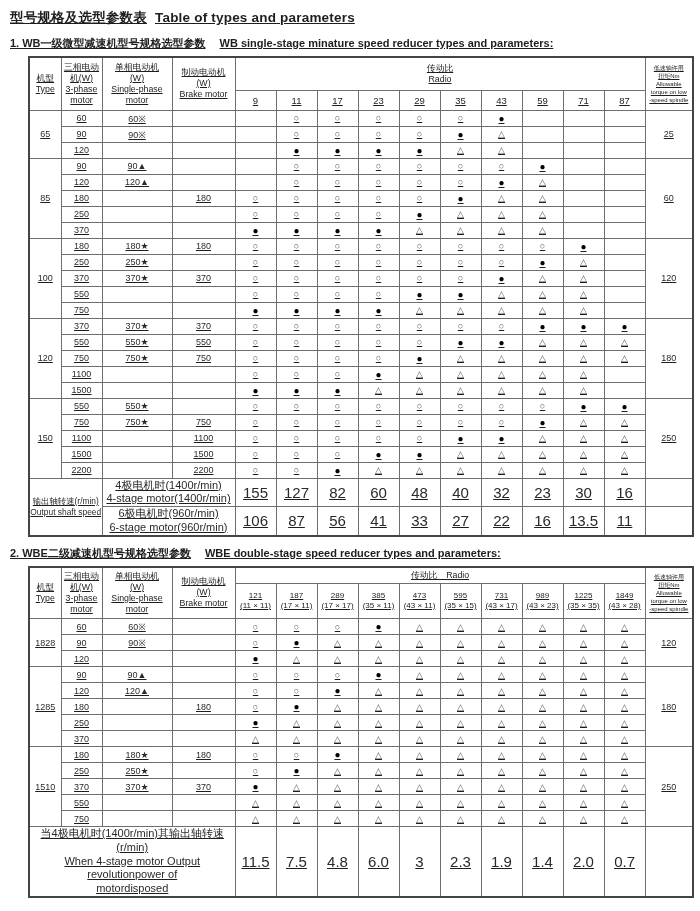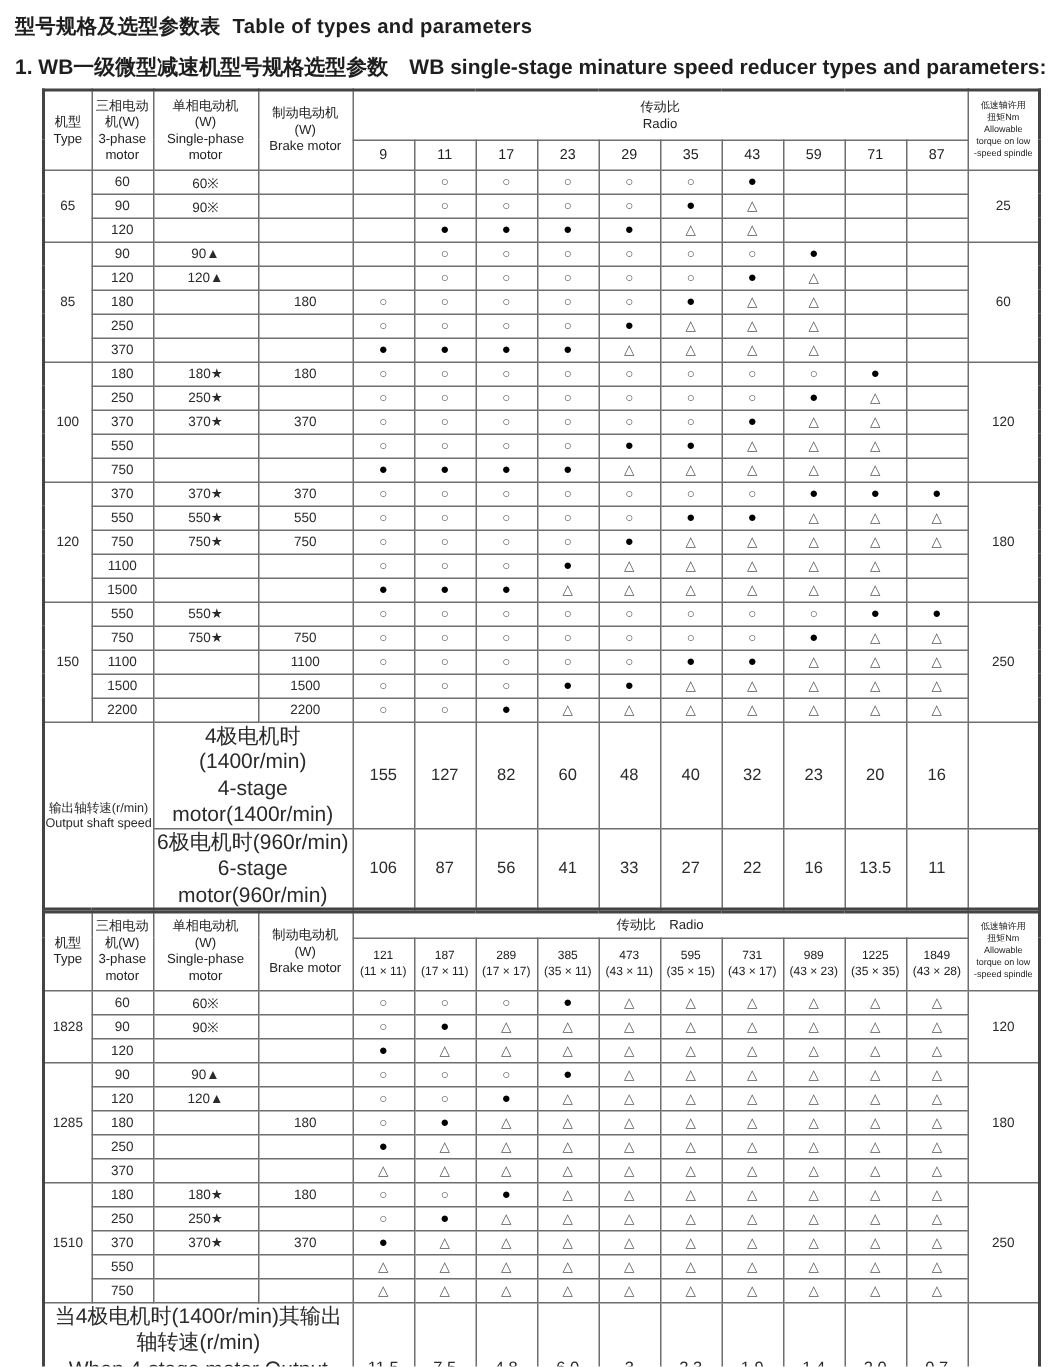--- a/index.html
+++ b/index.html
@@ -2,25 +2,25 @@
 <html><head>
 <meta charset="utf-8">
 <style>
   * { box-sizing: border-box; margin: 0; padding: 0; }
   html, body { background: #ffffff; }
   body {
     width: 700px; height: 911px; overflow: hidden;
     font-family: "Liberation Sans", sans-serif;
     color: #1e1e1e;
   }
-  .page { width: 700px; height: 911px; }
+  .page { width: 700px; height: 911px; text-decoration: underline; }
 
   .title { font-size: 13.5px; font-weight: bold; padding: 9px 0 0 10px; letter-spacing: .2px; }
   .title .en { margin-left: 8px; }
-  .caption { font-size: 14px; font-weight: bold; padding: 9px 0 5px 10px; }
+  .caption { font-size: 11px; font-weight: bold; padding: 9px 0 5px 10px; }
   .caption .en { margin-left: 14px; }
 
   table { border-collapse: collapse; table-layout: fixed; margin-left: 28px; width: 664px;
           border: 2px solid #444; }
   th, td { border: 1px solid #6e6e6e; text-align: center; vertical-align: middle;
            padding: 0; overflow: hidden; }
   th { font-weight: normal; }
 
   .ml { white-space: pre-line; line-height: 1.25; }
   thead th { font-size: 8.8px; color: #222; }
@@ -31,22 +31,22 @@
   #t2 thead tr.hr2 th { height: 35px; }
   th.r2 { font-size: 8px; line-height: 1.3; }
 
   tbody td { height: 16px; font-size: 9px; color: #2a2a2a; }
   td.sym { font-size: 9px; color: #555; }
   td.sym.filled { color: #000; font-size: 10px; }
   tr.gsep td { border-top: 1.6px solid #444; }
 
   tr.speedrow td { height: 28px; }
   td.shead { font-size: 8.4px; }
-  td.slab { font-size: 14px; }
-  td.speedval { font-size: 11px; }
+  td.slab { font-size: 11px; }
+  td.speedval { font-size: 15px; }
 
   .notes { font-size: 9.2px; line-height: 1.42; padding: 11px 4px 0 7px; color: #1a1a1a; }
   .notes .zh { white-space: nowrap; }
 </style>
 </head>
 <body>
 
 <div class="page">
 
   <div class="title">
@@ -475,21 +475,21 @@
           <td class="ml slab" colspan="2">4极电机时(1400r/min)
 4-stage motor(1400r/min)</td>
           <td class="num speedval">155</td>
           <td class="num speedval">127</td>
           <td class="num speedval">82</td>
           <td class="num speedval">60</td>
           <td class="num speedval">48</td>
           <td class="num speedval">40</td>
           <td class="num speedval">32</td>
           <td class="num speedval">23</td>
-          <td class="num speedval">20</td>
+          <td class="num speedval">30</td>
           <td class="num speedval">16</td>
           <td class="num"></td>
         </tr>
         <tr class="speedrow">
           <td class="ml slab" colspan="2">6极电机时(960r/min)
 6-stage motor(960r/min)</td>
           <td class="num speedval">106</td>
           <td class="num speedval">87</td>
           <td class="num speedval">56</td>
           <td class="num speedval">41</td>
@@ -497,20 +497,23 @@
           <td class="num speedval">27</td>
           <td class="num speedval">22</td>
           <td class="num speedval">16</td>
           <td class="num speedval">13.5</td>
           <td class="num speedval">11</td>
           <td class="num"></td>
         </tr>
       </tbody>
   </table>
 
+  <div class="caption">
+    <span>2. WBE二级减速机型号规格选型参数</span><span class="en">WBE double-stage speed reducer types and parameters:</span>
+  </div>
 
   <table id="t2">
     <colgroup>
       <col style="width:32px">
         <col style="width:41px">
         <col style="width:70px">
         <col style="width:63px">
       <col style="width:41px">
         <col style="width:41px">
         <col style="width:41px">

